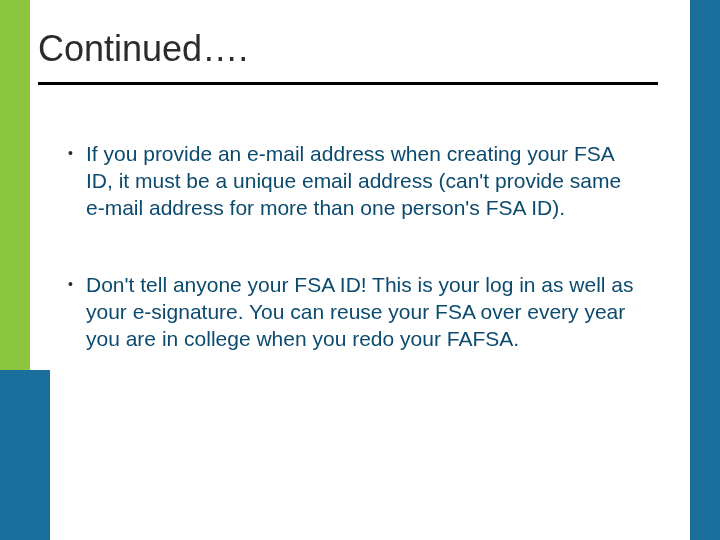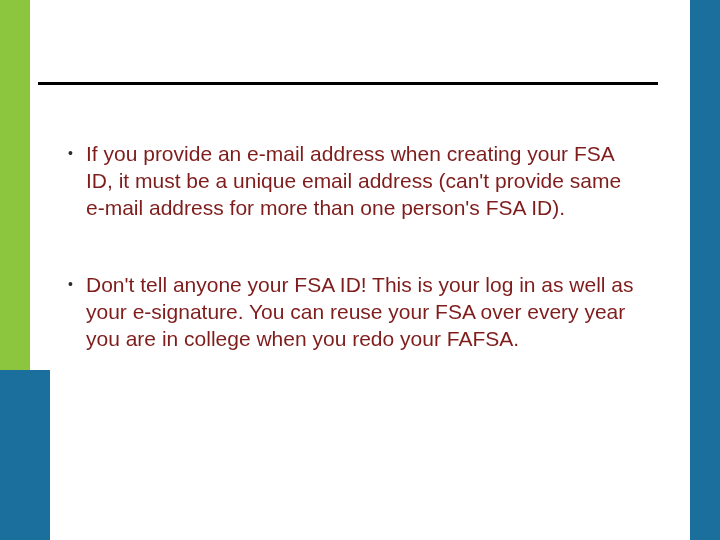--- a/index.html
+++ b/index.html
@@ -72,31 +72,32 @@
   .bullet-dot {
     font-size: 14px;
     line-height: 27px;
     color: #2b2b2b;
     width: 18px;
     flex-shrink: 0;
   }
   .bullet-text {
     font-size: 21px;
     line-height: 27px;
-    color: #7f1d1d;
+    color: #0c4a6e;
   }
 </style>
 </head>
 <body>
 
 <div class="slide">
   <div class="green-bar"></div>
   <div class="bottom-blue"></div>
   <div class="right-blue"></div>
 
+  <div class="title">Continued….</div>
   <div class="title-rule"></div>
 
   <div class="content">
     <div class="bullet-row">
       <div class="bullet-dot">•</div>
       <div class="bullet-text">If you provide an e-mail address when creating your FSA ID, it must be a unique email address (can't provide same e-mail address for more than one person's FSA ID).</div>
     </div>
     <div class="bullet-row">
       <div class="bullet-dot">•</div>
       <div class="bullet-text">Don't tell anyone your FSA ID! This is your log in as well as your e-signature. You can reuse your FSA over every year you are in college when you redo your FAFSA.</div>

